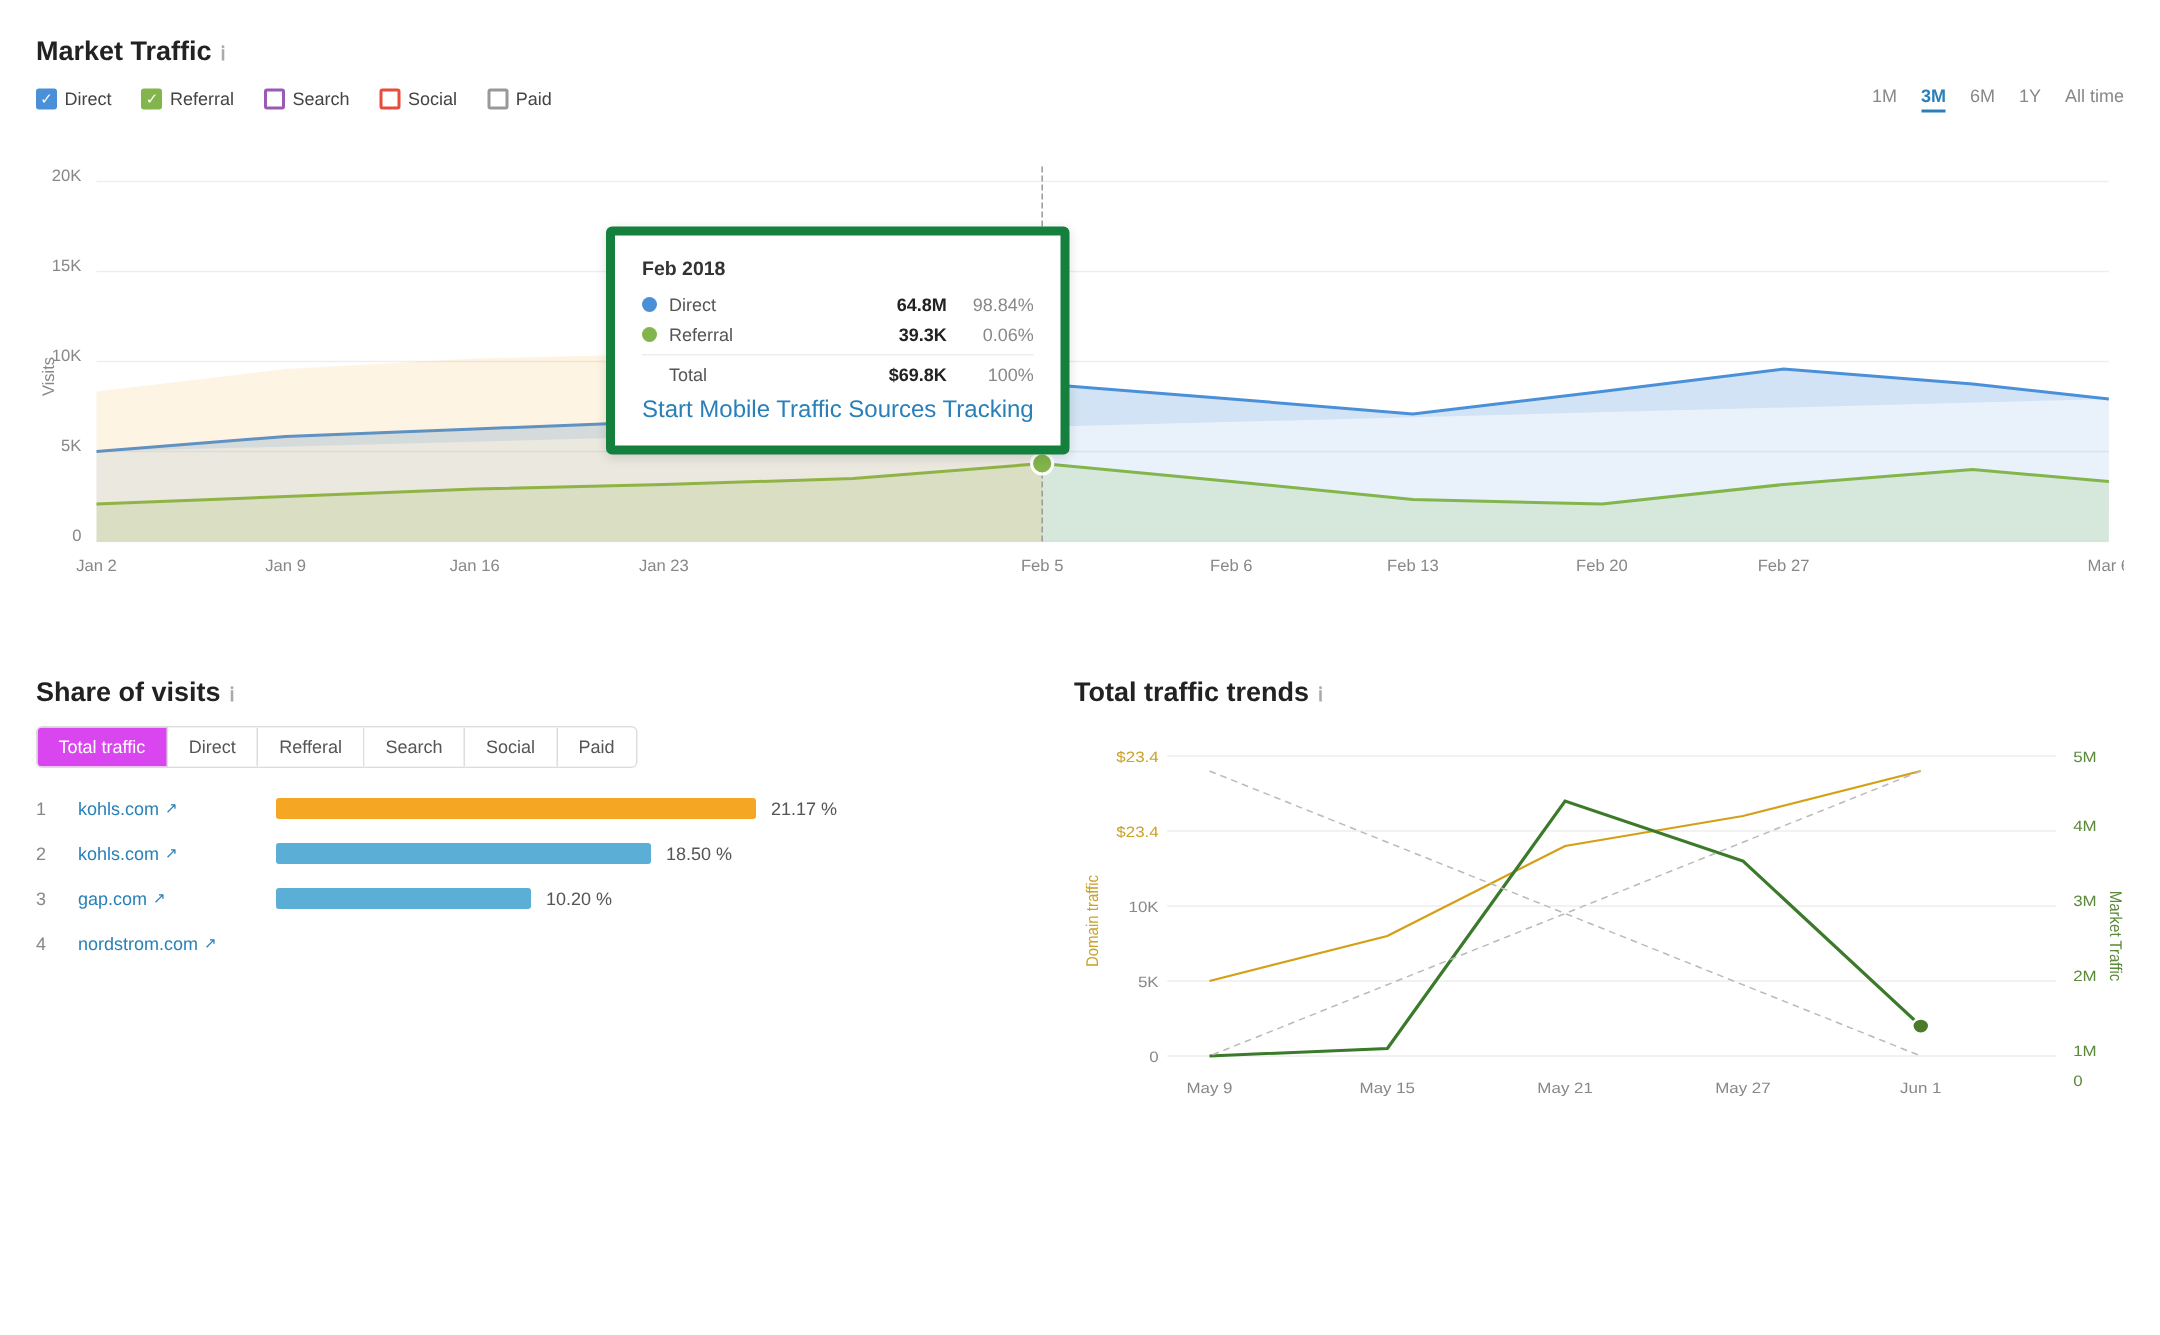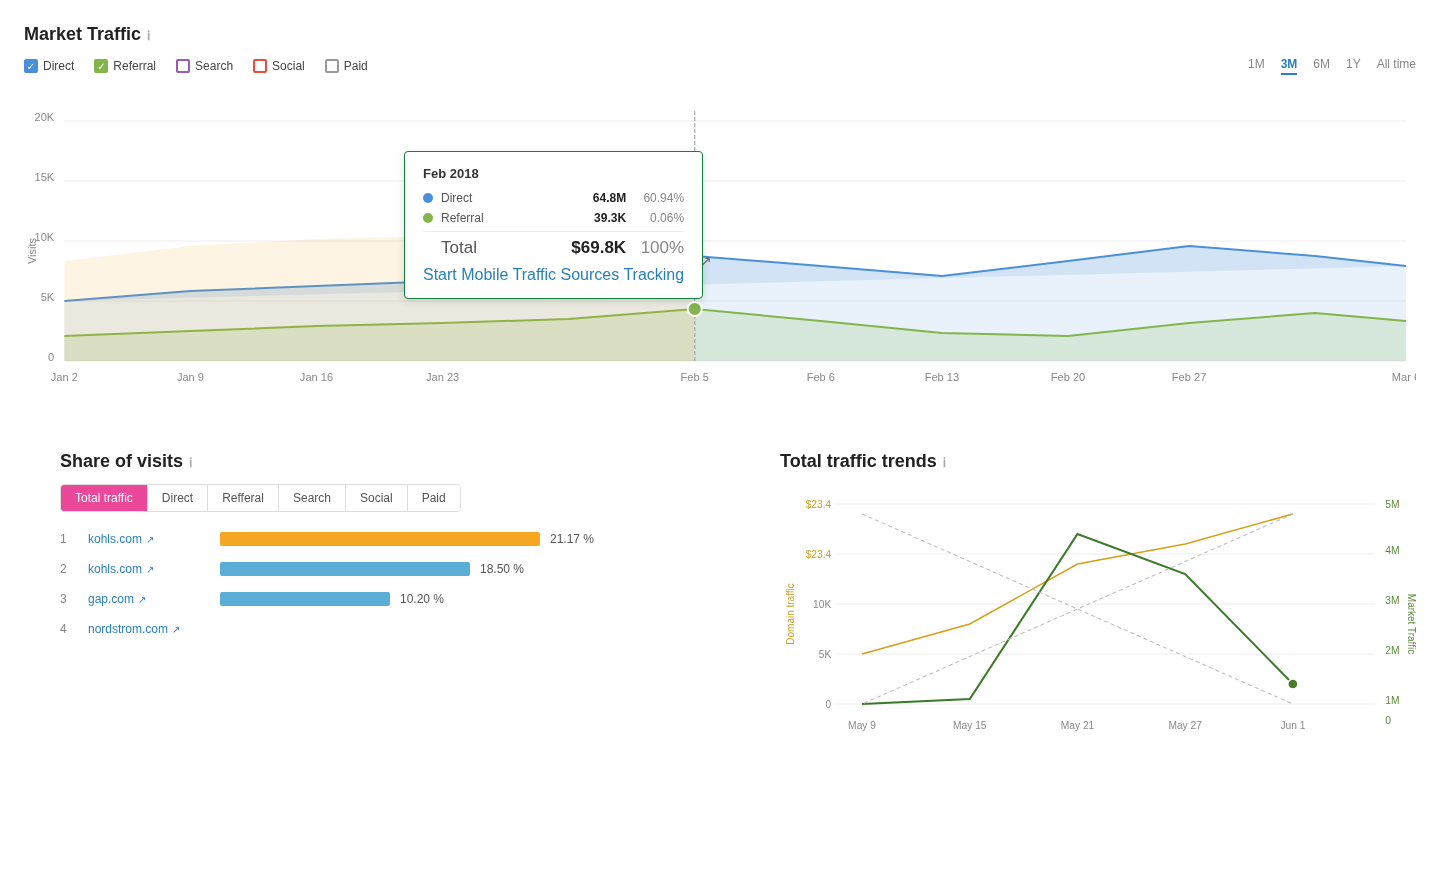--- a/index.html
+++ b/index.html
@@ -104,21 +104,21 @@
       height: 320px;
       position: relative;
     }
 
     
     .tooltip-box {
       position: absolute;
       top: 60px;
       left: 380px;
       background: #fff;
-      border: 1px solid #15803d;
+      border: 6px solid #15803d;
       border-radius: 4px;
       padding: 14px 18px;
       box-shadow: 0 2px 8px rgba(0,0,0,0.12);
       z-index: 10;
       min-width: 280px;
     }
 
     .tooltip-date {
       font-size: 13px;
       font-weight: 600;
@@ -149,35 +149,34 @@
       border: none;
       border-top: 1px solid #eee;
       margin: 6px 0;
     }
 
     .tooltip-total-row {
       display: flex;
       align-items: flex-start;
       gap: 8px;
       margin-bottom: 8px;
-      font-size: 17px;
+      font-size: 12px;
     }
 
     .tooltip-cta {
       font-size: 16px;
       color: #2980b9;
       cursor: pointer;
       margin-top: 4px;
     }
 
     
     .bottom-sections {
       display: flex;
-      gap: 60px;
-      margin-left: 36px;
+      gap: 32px;
     }
 
     .share-of-visits {
       flex: 0 0 660px;
     }
 
     .total-traffic-trends {
       flex: 1;
     }
 
@@ -195,21 +194,21 @@
       padding: 6px 14px;
       font-size: 12px;
       cursor: pointer;
       background: #fff;
       border: none;
       border-right: 1px solid #ddd;
       color: #555;
     }
 
     .tab-btn:last-child { border-right: none; }
-    .tab-btn.active { background: #ec4899; color: #fff; }
+    .tab-btn.active { background: #d946ef; color: #fff; }
 
     
     .visits-list {
       list-style: none;
     }
 
     .visits-item {
       display: flex;
       align-items: center;
       gap: 12px;
@@ -364,21 +363,21 @@
         <text x="1370" y="290" text-anchor="middle" font-size="11" fill="#888">Mar 6</text>
       </svg>
 
       
       <div class="tooltip-box">
         <div class="tooltip-date">Feb 2018</div>
         <div class="tooltip-row">
           <div class="tooltip-dot" style="background:#4a90d9;"></div>
           <span class="tooltip-label">Direct</span>
           <span class="tooltip-value">64.8M</span>
-          <span class="tooltip-pct">60.94%</span>
+          <span class="tooltip-pct">98.84%</span>
         </div>
         <div class="tooltip-row">
           <div class="tooltip-dot" style="background:#82b54b;"></div>
           <span class="tooltip-label">Referral</span>
           <span class="tooltip-value">39.3K</span>
           <span class="tooltip-pct">0.06%</span>
         </div>
         <hr class="tooltip-divider">
         <div class="tooltip-total-row">
           <div class="tooltip-dot" style="background:transparent;"></div>

